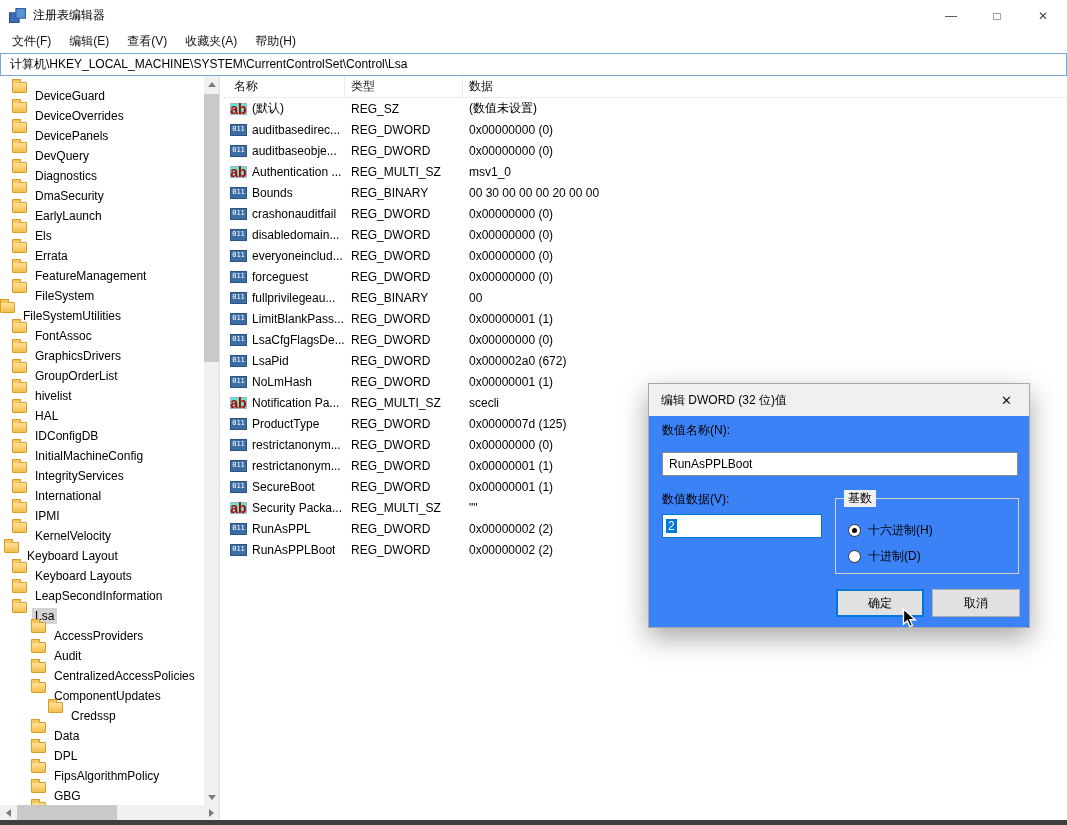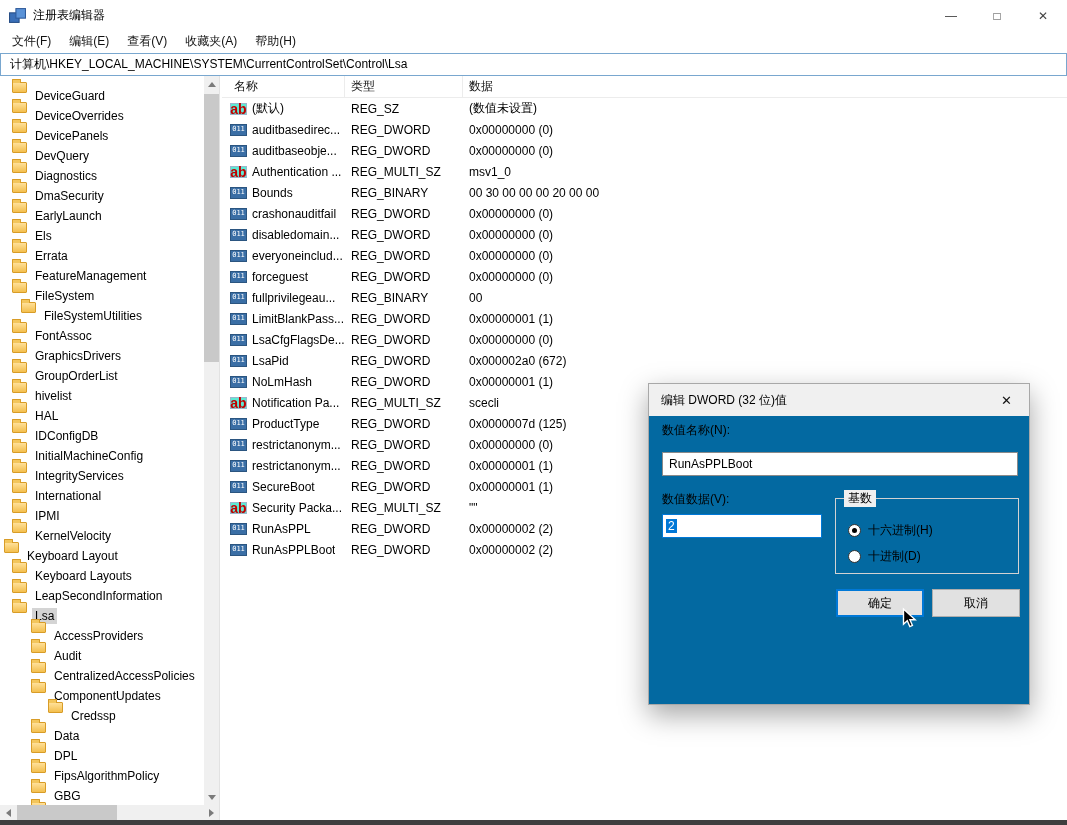--- a/index.html
+++ b/index.html
@@ -55,21 +55,21 @@
   .c-name { width:123px; display:flex; align-items:center; padding-left:8px; }
   .c-type { width:118px; padding-left:6px; }
   .c-data { flex:1; padding-left:6px; }
   .nm { overflow:hidden; white-space:nowrap; }
   .icon-str, .icon-bin { width:17px; height:12px; margin-right:5px; flex:0 0 auto; display:flex; align-items:center; justify-content:center; font-size:14px; line-height:1; border:1px solid #9db6cc; background:#5eead4; }
   .icon-str { color:#c00000; font-weight:bold; letter-spacing:0; }
   .icon-bin { color:#fff; background:#3a6ea5; border-color:#2b5580; font-family:"DejaVu Sans Mono","Liberation Mono",monospace; font-size:7px; }
   
   .bottom-strip { position:absolute; left:0; top:820px; width:100%; height:5px; background:#3f3f3f; }
   
-  .dialog { position:absolute; left:648px; top:383px; width:382px; height:322px; background:#0369a1; border:1px solid #a8a8a8; box-shadow:0 10px 26px rgba(0,0,0,0.35); }
+  .dialog { position:absolute; left:648px; top:383px; width:382px; height:245px; background:#3b82f6; border:1px solid #a8a8a8; box-shadow:0 10px 26px rgba(0,0,0,0.35); }
   .dlg-title { height:32px; background:#f0f0f0; display:flex; align-items:center; padding-left:12px; }
   .dlg-close { position:absolute; top:0; right:0; width:45px; height:32px; display:flex; align-items:center; justify-content:center; color:#111; font-size:13px; }
   .dlg-label { position:absolute; left:13px; color:#000; }
   .lbl-name { top:38px; }
   .lbl-data { top:107px; }
   .dlg-input { position:absolute; background:#fff; display:flex; align-items:center; }
   .name-input { left:13px; top:68px; width:356px; height:24px; border:1px solid #8a8a8a; padding-left:6px; }
   .data-input { left:13px; top:130px; width:160px; height:24px; border:1px solid #0078d7; padding-left:3px; }
   .data-input .sel { background:#0078d7; color:#fff; padding:0 2px; }
   .groupbox { position:absolute; left:186px; top:114px; width:184px; height:76px; border:1px solid #d2d2d2; }
@@ -151,21 +151,21 @@
       <span class="tree-label">Errata</span>
     </div>
     <div class="tree-item" style="padding-left: 12px;">
       <span class="folder-icon"></span>
       <span class="tree-label">FeatureManagement</span>
     </div>
     <div class="tree-item" style="padding-left: 12px;">
       <span class="folder-icon"></span>
       <span class="tree-label">FileSystem</span>
     </div>
-    <div class="tree-item" style="padding-left: 21px;">
+    <div class="tree-item" style="padding-left: 0;">
       <span class="folder-icon"></span>
       <span class="tree-label">FileSystemUtilities</span>
     </div>
     <div class="tree-item" style="padding-left: 12px;">
       <span class="folder-icon"></span>
       <span class="tree-label">FontAssoc</span>
     </div>
     <div class="tree-item" style="padding-left: 12px;">
       <span class="folder-icon"></span>
       <span class="tree-label">GraphicsDrivers</span>

